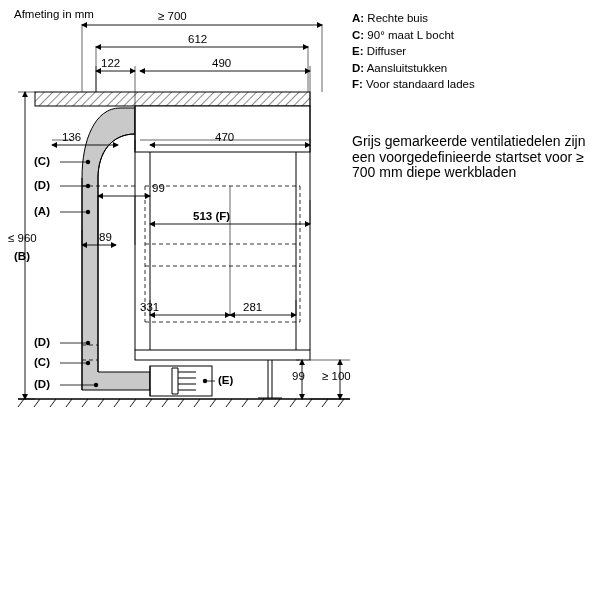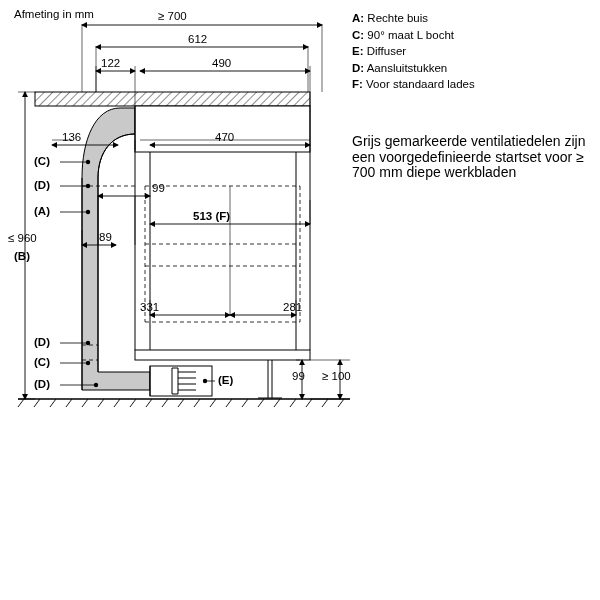--- a/index.html
+++ b/index.html
@@ -207,21 +207,21 @@
   <div class="lbl" style="left:158px;top:10px;">≥ 700</div>
   <div class="lbl" style="left:188px;top:33px;">612</div>
   <div class="lbl" style="left:101px;top:57px;">122</div>
   <div class="lbl" style="left:212px;top:57px;">490</div>
   <div class="lbl" style="left:62px;top:131px;">136</div>
   <div class="lbl" style="left:215px;top:131px;text-align:center;">470</div>
   <div class="lbl" style="left:152px;top:182px;">99</div>
   <div class="lbl" style="left:193px;top:210px;font-weight:bold;">513 (F)</div>
   <div class="lbl" style="left:99px;top:231px;">89</div>
   <div class="lbl" style="left:140px;top:301px;">331</div>
-  <div class="lbl" style="left:243px;top:301px;margin-left:40px;">281</div>
+  <div class="lbl" style="left:243px;top:301px;">281</div>
   <div class="lbl" style="left:8px;top:232px;">≤ 960</div>
   <div class="lbl b" style="left:14px;top:250px;">(B)</div>
   <div class="lbl" style="left:292px;top:370px;">99</div>
   <div class="lbl" style="left:322px;top:370px;">≥ 100</div>
 
   <div class="lbl b" style="left:34px;top:155px;">(C)</div>
   <div class="lbl b" style="left:34px;top:179px;">(D)</div>
   <div class="lbl b" style="left:34px;top:205px;">(A)</div>
   <div class="lbl b" style="left:34px;top:336px;">(D)</div>
   <div class="lbl b" style="left:34px;top:356px;">(C)</div>

